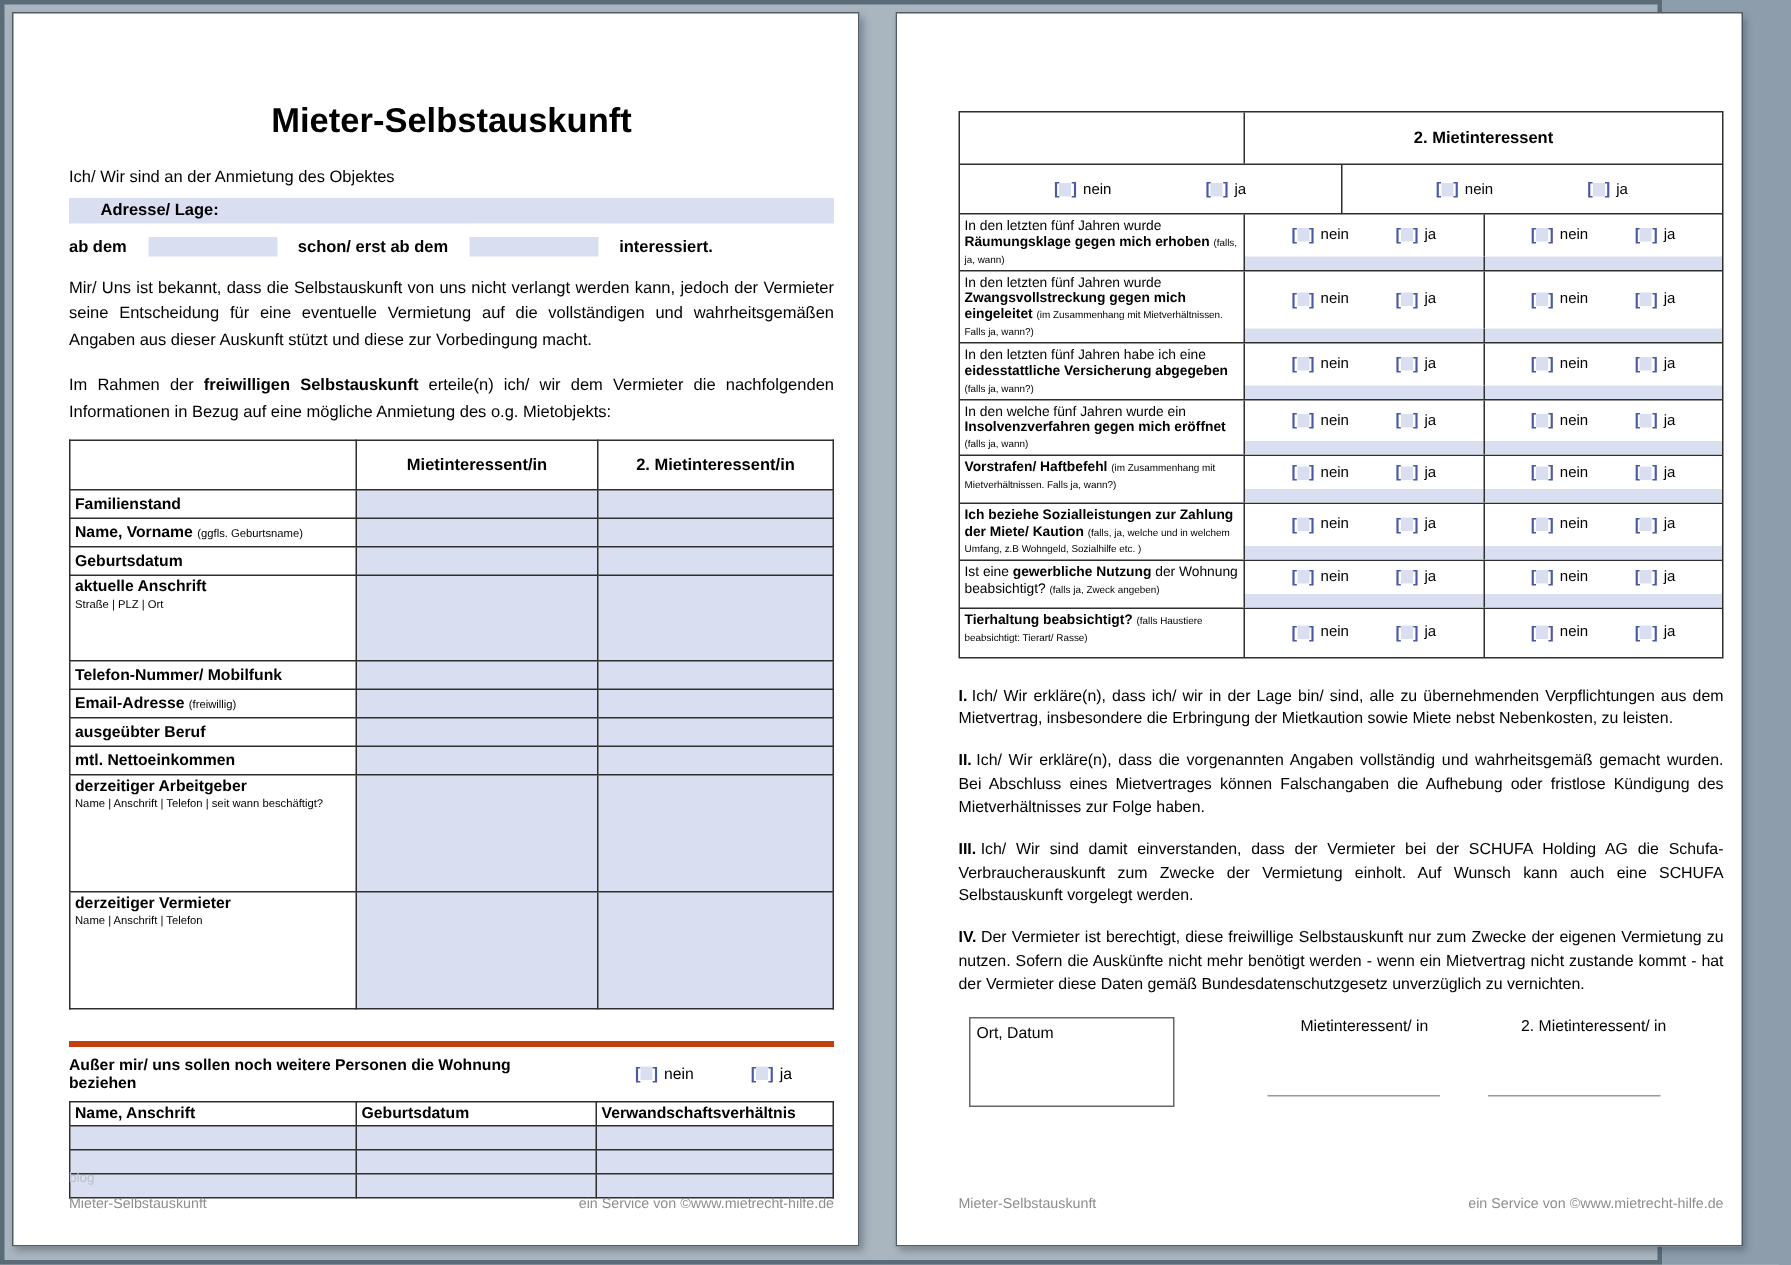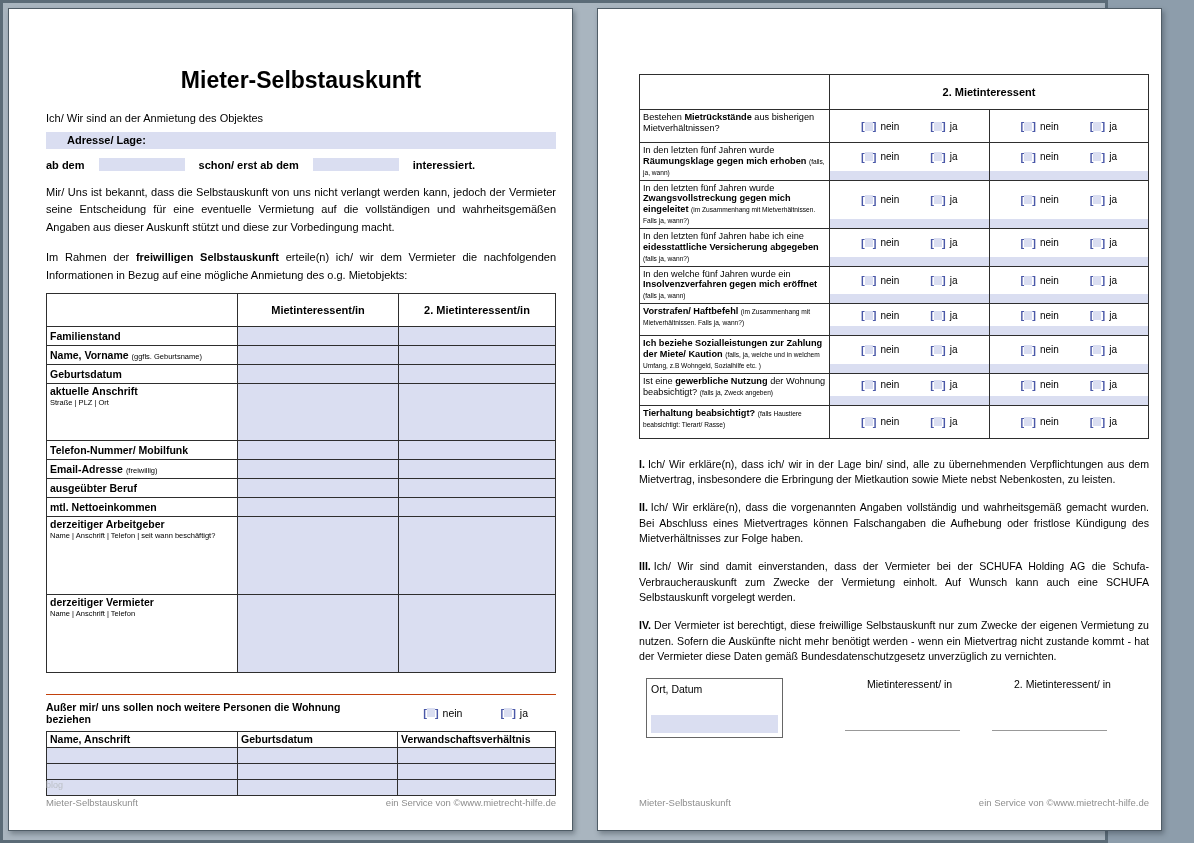--- a/index.html
+++ b/index.html
@@ -23,21 +23,21 @@
   .main-table{margin-top:9px;border-collapse:collapse;table-layout:fixed;width:100%;}
   .main-table td{border:1px solid var(--line);font-size:10.5px;padding:1px 3px;box-sizing:border-box;}
   .main-table .col-h{text-align:center;font-weight:bold;font-size:11px;height:33px;}
   .main-table .fld{background:var(--lav);}
   tr.h19 td{height:19px;}
   tr.h57 td{height:57px;}
   tr.h78 td{height:78px;}
   .v-top{vertical-align:top;}
   .nt{font-size:7.5px;font-weight:normal;}
   .blk{display:block;margin-top:1px;}
-  .others{margin-top:21px;border-top:1px solid #c2410c;padding-top:6px;display:flex;align-items:center;font-size:10.5px;}
+  .others{margin-top:21px;border-top:4px solid #c2410c;padding-top:6px;display:flex;align-items:center;font-size:10.5px;}
   .others b{flex:1;}
   .others .cbg{margin-left:38px;}
   .others .cbg:last-child{margin-right:28px;}
   .small-table{margin-top:6px;border-collapse:collapse;table-layout:fixed;width:100%;}
   .small-table td{border:1px solid var(--line);font-size:10.5px;padding:0 3px;box-sizing:border-box;height:16px;}
   .small-table .sm-h{font-weight:bold;}
   .small-table .fld{background:var(--lav);}
   .watermark{position:absolute;left:37px;bottom:40px;font-size:9px;color:#bcc1c7;}
   .footer{position:absolute;left:0;right:0;bottom:22px;display:flex;justify-content:space-between;font-size:9.5px;color:#8e8e8e;}
 
@@ -64,21 +64,21 @@
   .q-row.tall .q-cells{min-height:32px;}
   .q-cell{flex:1;display:flex;align-items:center;justify-content:space-evenly;font-size:10px;}
   .q-cell + .q-cell{border-left:1px solid var(--line);}
   .q-strip{display:flex;height:9px;}
   .q-strip span{flex:1;background:var(--lav);}
   .q-strip span + span{border-left:1px solid var(--line);}
   .decl{margin:12px 0 0;font-size:10.6px;line-height:1.48;text-align:justify;}
   .decl b{padding-right:3px;}
   .decl:first-of-type{margin-top:18px;}
   .sig-area{margin-top:13px;display:flex;align-items:flex-start;}
-  .ort-box{width:137px;height:60px;border:1px solid #666;box-sizing:border-box;padding:4px;display:flex;flex-direction:column;justify-content:space-between;margin-left:7px;}
+  .ort-box{width:137px;height:60px;border:1px solid #666;box-sizing:border-box;padding:4px;display:flex;flex-direction:row;justify-content:space-between;margin-left:7px;}
   .ort-label{font-size:10.5px;}
   .ort-fill{height:18px;background:var(--lav);}
   .sig-col{display:flex;flex-direction:column;}
   .sig-col.s1{margin-left:62px;}
   .sig-col.s2{margin-left:32px;}
   .sig-label{font-size:10.5px;margin-left:22px;}
   .sig-line{width:115px;height:40px;border-bottom:1px solid #999;}
 </style>
 </head>
 <body>
@@ -225,21 +225,20 @@
   <div class="page page2">
     <div class="content">
 
       <div class="q-table">
         <div class="q-head">
           <div class="q-hcorner"></div>
           <div class="q-hcol">2. Mietinteressent</div>
         </div>
 
         <div class="q-row tall">
-          <div class="q-lbl"><span>Bestehen </span><b>Mietrückstände</b><span> aus bisherigen Mietverhältnissen?</span> <span class="q-note"></span></div>
           <div class="q-right">
             <div class="q-cells">
               <div class="q-cell">
                   <span class="cbg">
                     <span class="cb">
                       <i></i>
                     </span>
                     <span class="cbl">nein</span>
                   </span>
                   <span class="cbg">

